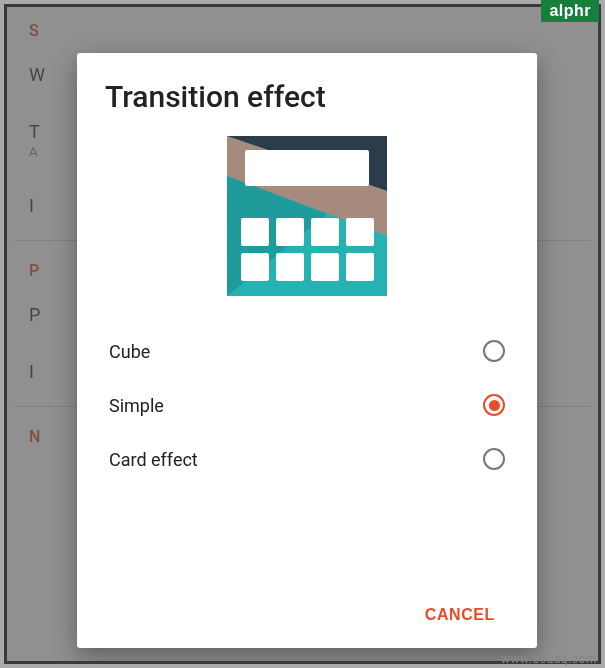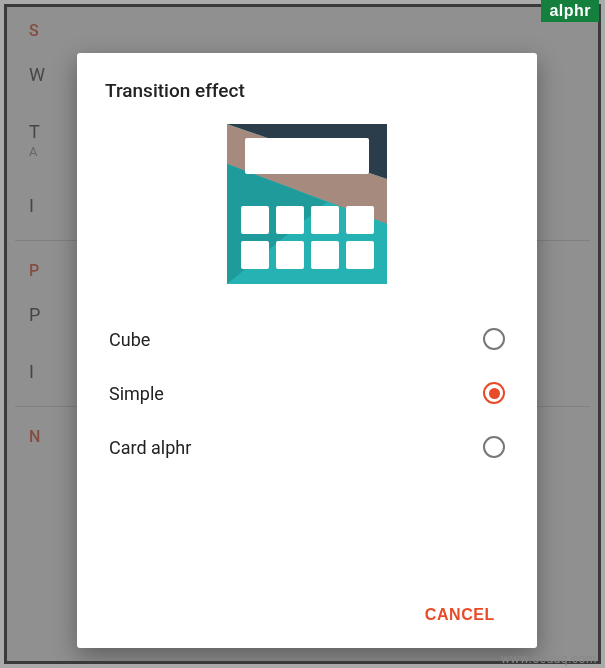--- a/index.html
+++ b/index.html
@@ -13,21 +13,21 @@
   .bg-section { color: #d6492a; font-weight: 500; font-size: 16px; padding: 14px 22px 6px; }
   .bg-sub { color: #888; font-size: 13px; margin-top: 2px; }
   .bg-div { border-bottom: 1px solid #ccc; margin: 6px 8px; }
 
   .scrim { position: absolute; inset: 0; background: rgba(80,80,80,0.62); }
 
   .dialog { position: absolute; left: 70px; top: 46px; width: 460px; height: 595px;
             background: #fff; border-radius: 3px; box-shadow: 0 8px 24px rgba(0,0,0,0.35);
             display: flex; flex-direction: column; padding: 26px 28px 14px; }
 
-  .dlg-title { font-size: 19px; font-weight: 500; color: #222; margin-bottom: 22px; }
+  .dlg-title { font-size: 30px; font-weight: 500; color: #222; margin-bottom: 22px; }
 
   .preview-wrap { display: flex; justify-content: center; margin-bottom: 28px; }
   .preview { width: 160px; height: 160px; position: relative; }
 
   .options { flex: 1; }
   .opt-row { display: flex; align-items: center; justify-content: space-between;
              padding: 16px 4px; cursor: pointer; }
   .opt-label { font-size: 18px; color: #222; }
   .radio { width: 22px; height: 22px; border: 2px solid #777; border-radius: 50%;
            display: flex; align-items: center; justify-content: center; flex-shrink: 0; }
@@ -95,21 +95,21 @@
     <div class="options">
       <div class="opt-row">
         <span class="opt-label">Cube</span>
         <span class="radio"></span>
       </div>
       <div class="opt-row">
         <span class="opt-label">Simple</span>
         <span class="radio sel"></span>
       </div>
       <div class="opt-row">
-        <span class="opt-label">Card alphr</span>
+        <span class="opt-label">Card effect</span>
         <span class="radio"></span>
       </div>
     </div>
 
     <div class="actions">
       <button class="btn">CANCEL</button>
     </div>
   </div>
 
 </div>

